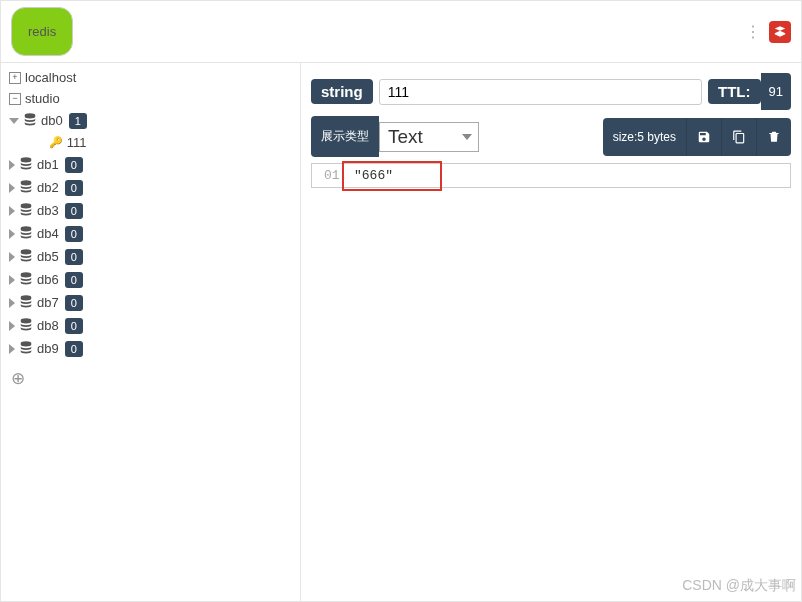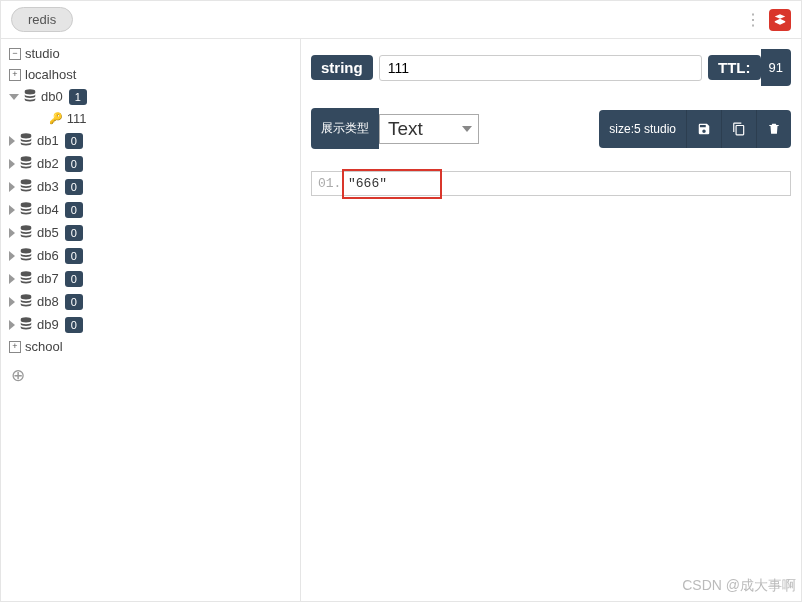--- a/index.html
+++ b/index.html
@@ -19,24 +19,24 @@
     .top-bar {
       display: flex;
       align-items: center;
       justify-content: space-between;
       padding: 6px 10px;
       border-bottom: 1px solid #e5e5e5;
     }
     .tab {
       display: inline-flex;
       align-items: center;
-      padding: 4px 16px;
+      padding: 16px 16px;
       border: 1px solid #ccc;
       border-radius: 14px;
-      background: #e5e5e5;
+      background: #84cc16;
       color: #555;
       cursor: pointer;
     }
     .top-actions { display: flex; align-items: center; gap: 8px; }
     .dots-icon { color: #aaa; font-size: 16px; cursor: pointer; }
     .logo-cube {
       width: 22px; height: 22px; background: #d9362b; border-radius: 4px;
       display:flex; align-items:center; justify-content:center;
       color:#fff; font-size:12px;
     }
@@ -109,21 +109,21 @@
       padding: 8px 10px;
       color: #999;
       font-size: 17px;
       cursor: pointer;
     }
     .content {
       flex: 1;
       padding: 10px;
       display: flex;
       flex-direction: column;
-      gap: 22px;
+      gap: 6px;
     }
     .row { display: flex; align-items: center; gap: 6px; }
     .pill-dark {
       background: #34495e;
       color: #fff;
       border-radius: 4px;
       padding: 4px 10px;
       font-weight: bold;
       font-size: 15px;
     }
@@ -171,20 +171,21 @@
     .value-area {
       border: 1px solid #ccc;
       background: #fff;
       position: relative;
       font-family: "Courier New", monospace;
       font-size: 13px;
     }
     .value-line {
       display:flex;
       padding: 4px 6px;
+      margin-left: 6px;
     }
     .line-num { color:#aaa; width:30px; }
     .line-val { color:#333; }
     .red-box {
       position:absolute;
       border: 2px solid #d9362b;
       top: -3px; left: 30px;
       width: 100px; height: 30px;
       pointer-events:none;
     }
@@ -210,27 +211,27 @@
         </svg>
     </div>
   </div>
 </div>
 
 <div class="main">
   <div class="sidebar">
     <div class="tree">
 
       <div class="tree-item">
+        <span class="toggle plus"></span>
+        <span>localhost</span>
+      </div>
+
+      <div class="tree-item">
         <span class="toggle minus"></span>
         <span>studio</span>
-      </div>
-
-      <div class="tree-item">
-        <span class="toggle plus"></span>
-        <span>localhost</span>
       </div>
 
       <div class="tree-item indent1">
         <span class="disclose down"></span>
         <span class="db-stack"><svg class="ico" viewBox="0 0 24 24">
               <path d="M12 2C7 2 3 3.3 3 5v3c0 1.7 4 3 9 3s9-1.3 9-3V5c0-1.7-4-3-9-3zm9 9c0 1.7-4 3-9 3s-9-1.3-9-3v3c0 1.7 4 3 9 3s9-1.3 9-3v-3zm0 6c0 1.7-4 3-9 3s-9-1.3-9-3v3c0 1.7 4 3 9 3s9-1.3 9-3v-3z"></path>
             </svg></span>
         <span>db0</span>
         <span class="badge">1</span>
       </div>
@@ -306,42 +307,38 @@
       </div>
       <div class="tree-item indent1">
         <span class="disclose right"></span>
         <span class="db-stack"><svg class="ico" viewBox="0 0 24 24">
               <path d="M12 2C7 2 3 3.3 3 5v3c0 1.7 4 3 9 3s9-1.3 9-3V5c0-1.7-4-3-9-3zm9 9c0 1.7-4 3-9 3s-9-1.3-9-3v3c0 1.7 4 3 9 3s9-1.3 9-3v-3zm0 6c0 1.7-4 3-9 3s-9-1.3-9-3v3c0 1.7 4 3 9 3s9-1.3 9-3v-3z"></path>
             </svg></span>
         <span>db9</span>
         <span class="badge">0</span>
       </div>
 
-      <div class="tree-item">
-        <span class="toggle plus"></span>
-        <span>school</span>
-      </div>
 
       <div class="add-circle">⊕</div>
     </div>
   </div>
 
   <div class="content">
     <div class="row">
       <span class="pill-dark">string</span>
       <input class="key-input" value="111" style="">
       <span class="pill-dark">TTL:</span>
       <span class="pill-dark sm" style="margin-left:-6px;border-radius:0 4px 4px 0">91</span>
     </div>
 
     <div class="row toolbar">
       <button class="btn-dark seg-l">展示类型</button>
       <div class="select-box">Text</div>
       <div class="spacer"></div>
-      <button class="btn-dark seg-l">size:5 studio</button>
+      <button class="btn-dark seg-l">size:5 bytes</button>
       <button class="btn-dark seg-m" title="save">
         <svg class="ico" viewBox="0 0 24 24">
             <path d="M17 3H5a2 2 0 0 0-2 2v14a2 2 0 0 0 2 2h14a2 2 0 0 0 2-2V7l-4-4zm-5 16a3 3 0 1 1 0-6 3 3 0 0 1 0 6zm3-10H5V5h10v4z"></path>
           </svg>
       </button>
       <button class="btn-dark seg-m" title="copy">
         <svg class="ico" viewBox="0 0 24 24">
             <path d="M16 1H4a2 2 0 0 0-2 2v14h2V3h12V1zm3 4H8a2 2 0 0 0-2 2v14a2 2 0 0 0 2 2h11a2 2 0 0 0 2-2V7a2 2 0 0 0-2-2zm0 16H8V7h11v14z"></path>
           </svg>
       </button>

